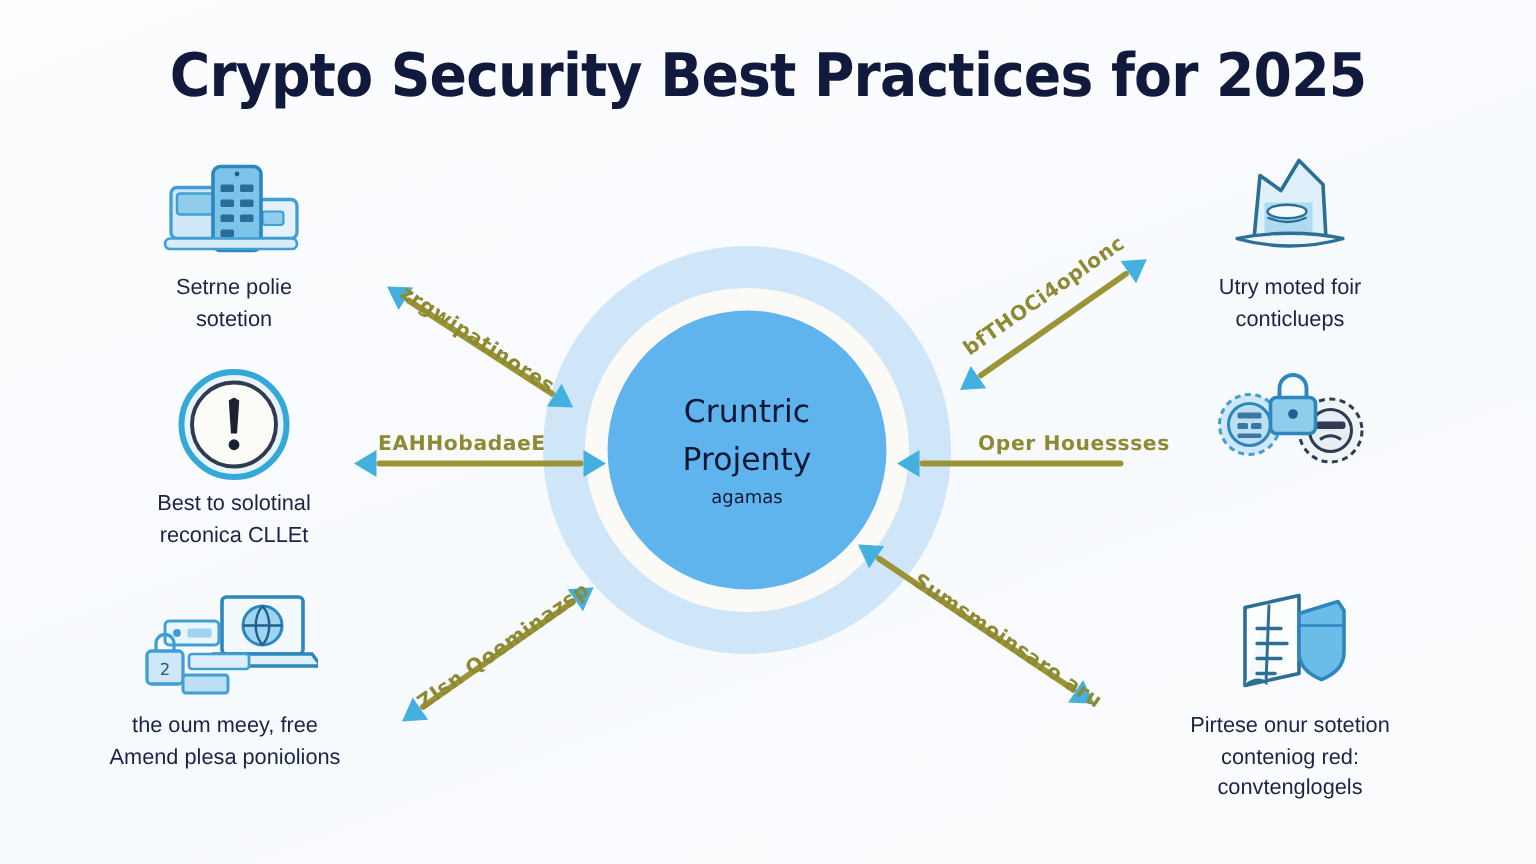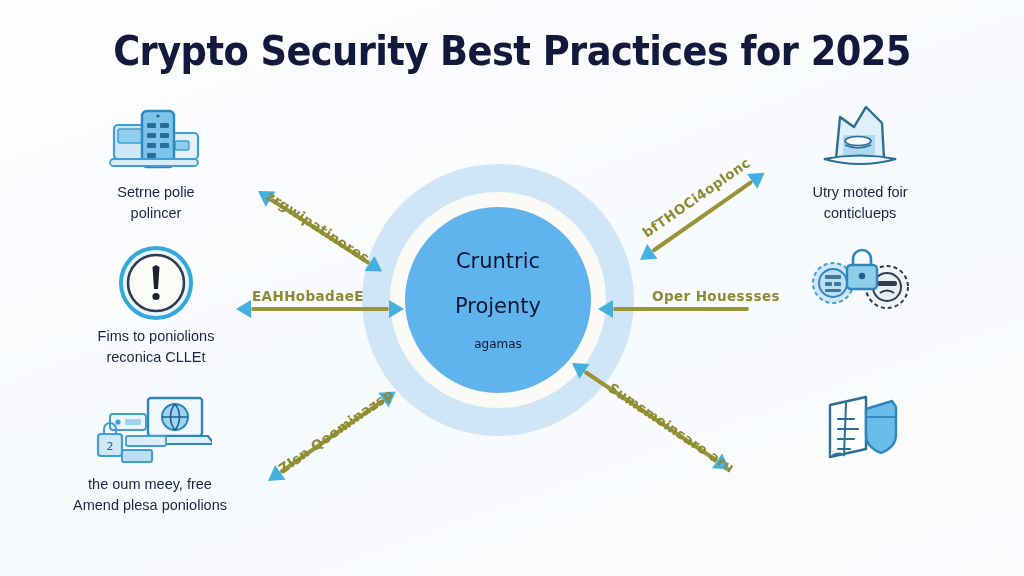--- a/index.html
+++ b/index.html
@@ -61,21 +61,21 @@
     left: 405px;
     top: 207px;
     width: 186px;
     height: 186px;
     border-radius: 50%;
     background: #5fb4ed;
     display: flex;
     flex-direction: column;
     align-items: center;
     justify-content: center;
-    gap: 18px;
+    gap: 5px;
   }
   .hub-line {
     font-family: "DejaVu Sans", sans-serif;
     font-size: 21px;
     color: #101735;
     line-height: 1.25;
     white-space: nowrap;
   }
   .hub-line.small { font-size: 12px; }
 
@@ -227,35 +227,35 @@
           <rect x="54" y="30" width="9" height="5" rx="1"></rect>
           <rect x="41" y="40" width="9" height="5" rx="1"></rect>
           <rect x="54" y="40" width="9" height="5" rx="1"></rect>
           <rect x="41" y="50" width="9" height="5" rx="1"></rect>
         </g>
         <rect x="4" y="56" width="88" height="7" rx="3.5" fill="#d9ecf8" stroke="#3f9fd4" stroke-width="1.8"></rect>
       </svg>
     </div>
     <div class="node-label">
       <div>Setrne polie</div>
-      <div>polincer</div>
+      <div>sotetion</div>
     </div>
   </div>
 
   <div class="node node-ml">
     <div class="node-icon">
       <svg width="78" height="78" viewBox="0 0 78 78">
         <circle cx="39" cy="39" r="35" fill="#e8f4fb" stroke="#35a8da" stroke-width="4"></circle>
         <circle cx="39" cy="39" r="28" fill="#fbfbf8" stroke="#2f3b4e" stroke-width="2.6"></circle>
         <path d="M39 21 L42.5 23 L41 45 L37 45 L35.5 23 Z" fill="#1b2330"></path>
         <circle cx="39" cy="52.5" r="3.6" fill="#1b2330"></circle>
       </svg>
     </div>
     <div class="node-label">
-      <div>Fims to poniolions</div>
+      <div>Best to solotinal</div>
       <div>reconica CLLEt</div>
     </div>
   </div>
 
   <div class="node node-bl">
     <div class="node-icon">
       <svg width="124" height="78" viewBox="0 0 124 78">
         <rect x="60" y="6" width="54" height="38" rx="3" fill="#f2f9fd" stroke="#2d86bd" stroke-width="2.4"></rect>
         <circle cx="87" cy="25" r="13" fill="#9ed4ef" stroke="#2d86bd" stroke-width="2"></circle>
         <path d="M74 25h26M87 12c6 7 6 19 0 26M87 12c-6 7-6 19 0 26" fill="none" stroke="#1d5f8d" stroke-width="1.6"></path>
@@ -327,15 +327,20 @@
         <g stroke="#2b6f95" stroke-width="2.2" stroke-linecap="round">
           <line x1="30" y1="28" x2="46" y2="28"></line>
           <line x1="30" y1="38" x2="50" y2="38"></line>
           <line x1="30" y1="48" x2="46" y2="48"></line>
           <line x1="30" y1="58" x2="42" y2="58"></line>
         </g>
         <path d="M58 18 L84 10 L88 16 L88 44 q0 12 -15 18 q-15 -6 -15 -18 Z" fill="#6cbce9" stroke="#2d86bd" stroke-width="2.4" stroke-linejoin="round"></path>
         <path d="M58 26 h30" fill="none" stroke="#2d86bd" stroke-width="1.8"></path>
       </svg>
     </div>
+    <div class="node-label">
+      <div>Pirtese onur sotetion</div>
+      <div>conteniog red:</div>
+      <div>convtenglogels</div>
+    </div>
   </div>
 
 </div>
 
 </body></html>

